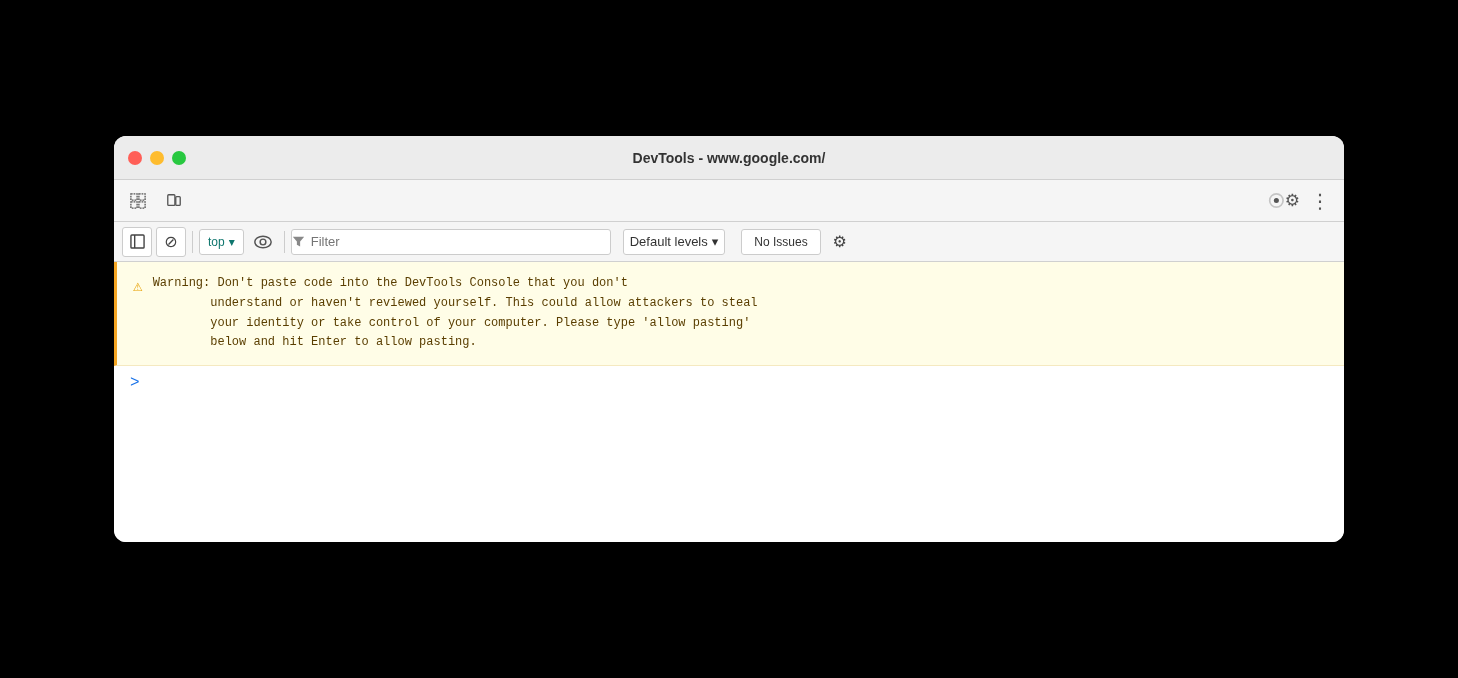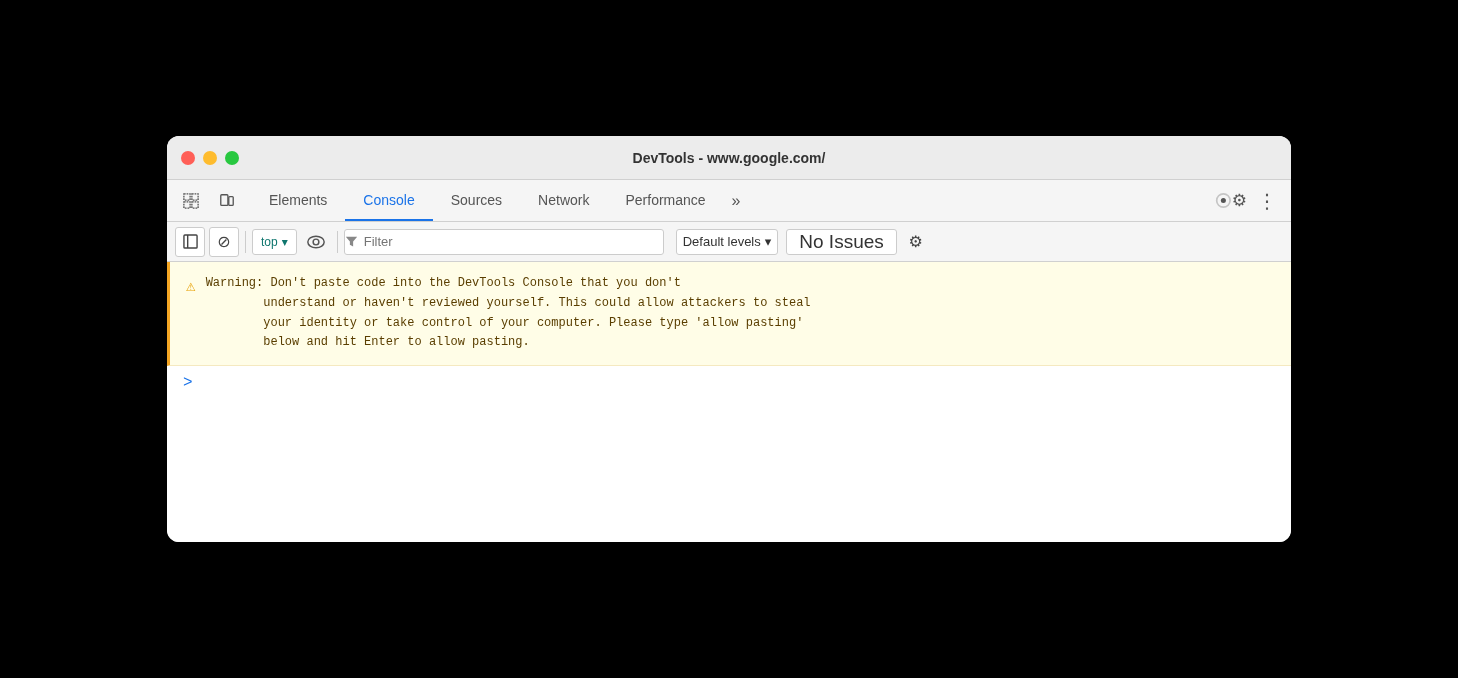--- a/index.html
+++ b/index.html
@@ -8,21 +8,21 @@
       background: #000;
       display: flex;
       align-items: center;
       justify-content: center;
       width: 1458px;
       height: 678px;
       font-family: -apple-system, BlinkMacSystemFont, 'Helvetica Neue', sans-serif;
     }
 
     .window {
-      width: 1124px;
+      width: 1230px;
       background: #f5f5f5;
       border-radius: 12px;
       box-shadow: 0 8px 40px rgba(0,0,0,0.5);
       overflow: hidden;
     }
 
     
     .titlebar {
       background: #ececec;
       height: 44px;
@@ -235,23 +235,23 @@
     .no-issues-btn {
       display: flex;
       align-items: center;
       gap: 4px;
       padding: 0 12px;
       height: 26px;
       border: 1px solid #ccc;
       border-radius: 3px;
       background: white;
       cursor: pointer;
-      font-size: 19px;
+      font-size: 12px;
       color: #333;
-      margin-left: 4px;
+      margin-left: 12px;
     }
 
     .settings-btn-small {
       width: 30px;
       height: 30px;
       border: none;
       background: transparent;
       cursor: pointer;
       display: flex;
       align-items: center;
@@ -345,40 +345,20 @@
       </button>
 
       <button class="tab-icon-btn" title="Toggle device toolbar">
         <svg class="icon-svg" viewBox="0 0 18 18" width="18" height="18">
           <rect x="2" y="2" width="8" height="12" rx="1" fill="none" stroke="#555" stroke-width="1.5"></rect>
           <rect x="11" y="4" width="5" height="10" rx="1" fill="none" stroke="#555" stroke-width="1.5"></rect>
         </svg>
       </button>
     </div>
 
-    <div class="tabs">
-      <div class="tab">
-        <span>Elements</span>
-      </div>
-      <div class="tab active">
-        <span>Console</span>
-      </div>
-      <div class="tab">
-        <span>Sources</span>
-      </div>
-      <div class="tab">
-        <span>Network</span>
-      </div>
-      <div class="tab">
-        <span>Performance</span>
-      </div>
-      <div class="tab-more">
-        <span>»</span>
-      </div>
-    </div>
 
     <div class="tab-actions">
       <button class="tab-action-btn" title="Settings">
         <svg width="17" height="17" viewBox="0 0 20 20" fill="#555">
           <path d="M10 13a3 3 0 100-6 3 3 0 000 6z"></path>
           <path fill-rule="evenodd" d="M10 1a9 9 0 100 18A9 9 0 0010 1zm0 2a7 7 0 100 14A7 7 0 0010 3z" opacity="0.3"></path>
           <path d="M8.257 3.099c.765-1.36 2.722-1.36 3.486 0l.54.96a1 1 0 001.07.508l1.083-.236c1.542-.337 2.842 1.12 2.343 2.605l-.362 1.067a1 1 0 00.384 1.148l.923.614c1.304.869 1.034 2.83-.476 3.317l-1.069.346a1 1 0 00-.677 1.025l.112 1.11c.157 1.564-1.373 2.72-2.832 2.18l-1.036-.392a1 1 0 00-1.065.209l-.78.766c-1.105 1.085-2.923.697-3.489-.718l-.408-1.02a1 1 0 00-.95-.618l-1.1.022c-1.566.031-2.58-1.61-1.867-3.01l.511-1.001a1 1 0 00-.128-1.148l-.734-.822c-1.042-1.165-.52-3.01.94-3.48l1.05-.337a1 1 0 00.668-1.004l-.066-1.1C4.83 2.012 6.472.986 7.843 1.668l.98.485a1 1 0 001.06-.098l.374-.956z" opacity="0"></path>
         </svg>
         ⚙
       </button>

